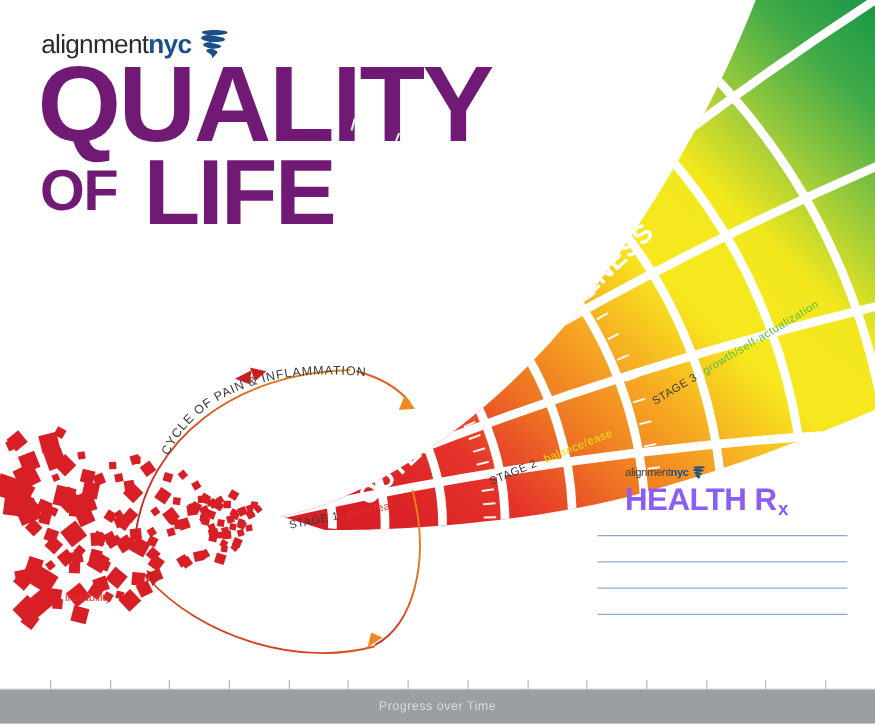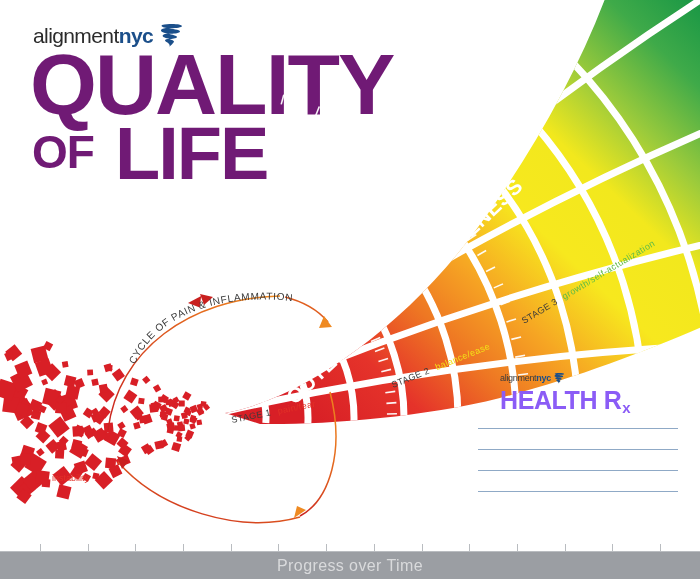--- a/index.html
+++ b/index.html
@@ -128,21 +128,21 @@
     position: absolute;
     left: 0; bottom: 0;
     width: 700px; height: 27px;
     background: #9b9ea3;
     display: flex;
     align-items: center;
     justify-content: center;
   }
   .axis-bar-label {
     color: #d9dadc;
-    font-size: 16px;
+    font-size: 10px;
     letter-spacing: 0.4px;
   }
 
   
   .svg-stage-label {
     font-family: "Liberation Sans", sans-serif;
     font-size: 9px;
     fill: #3a3a3a;
     letter-spacing: 0.4px;
   }

